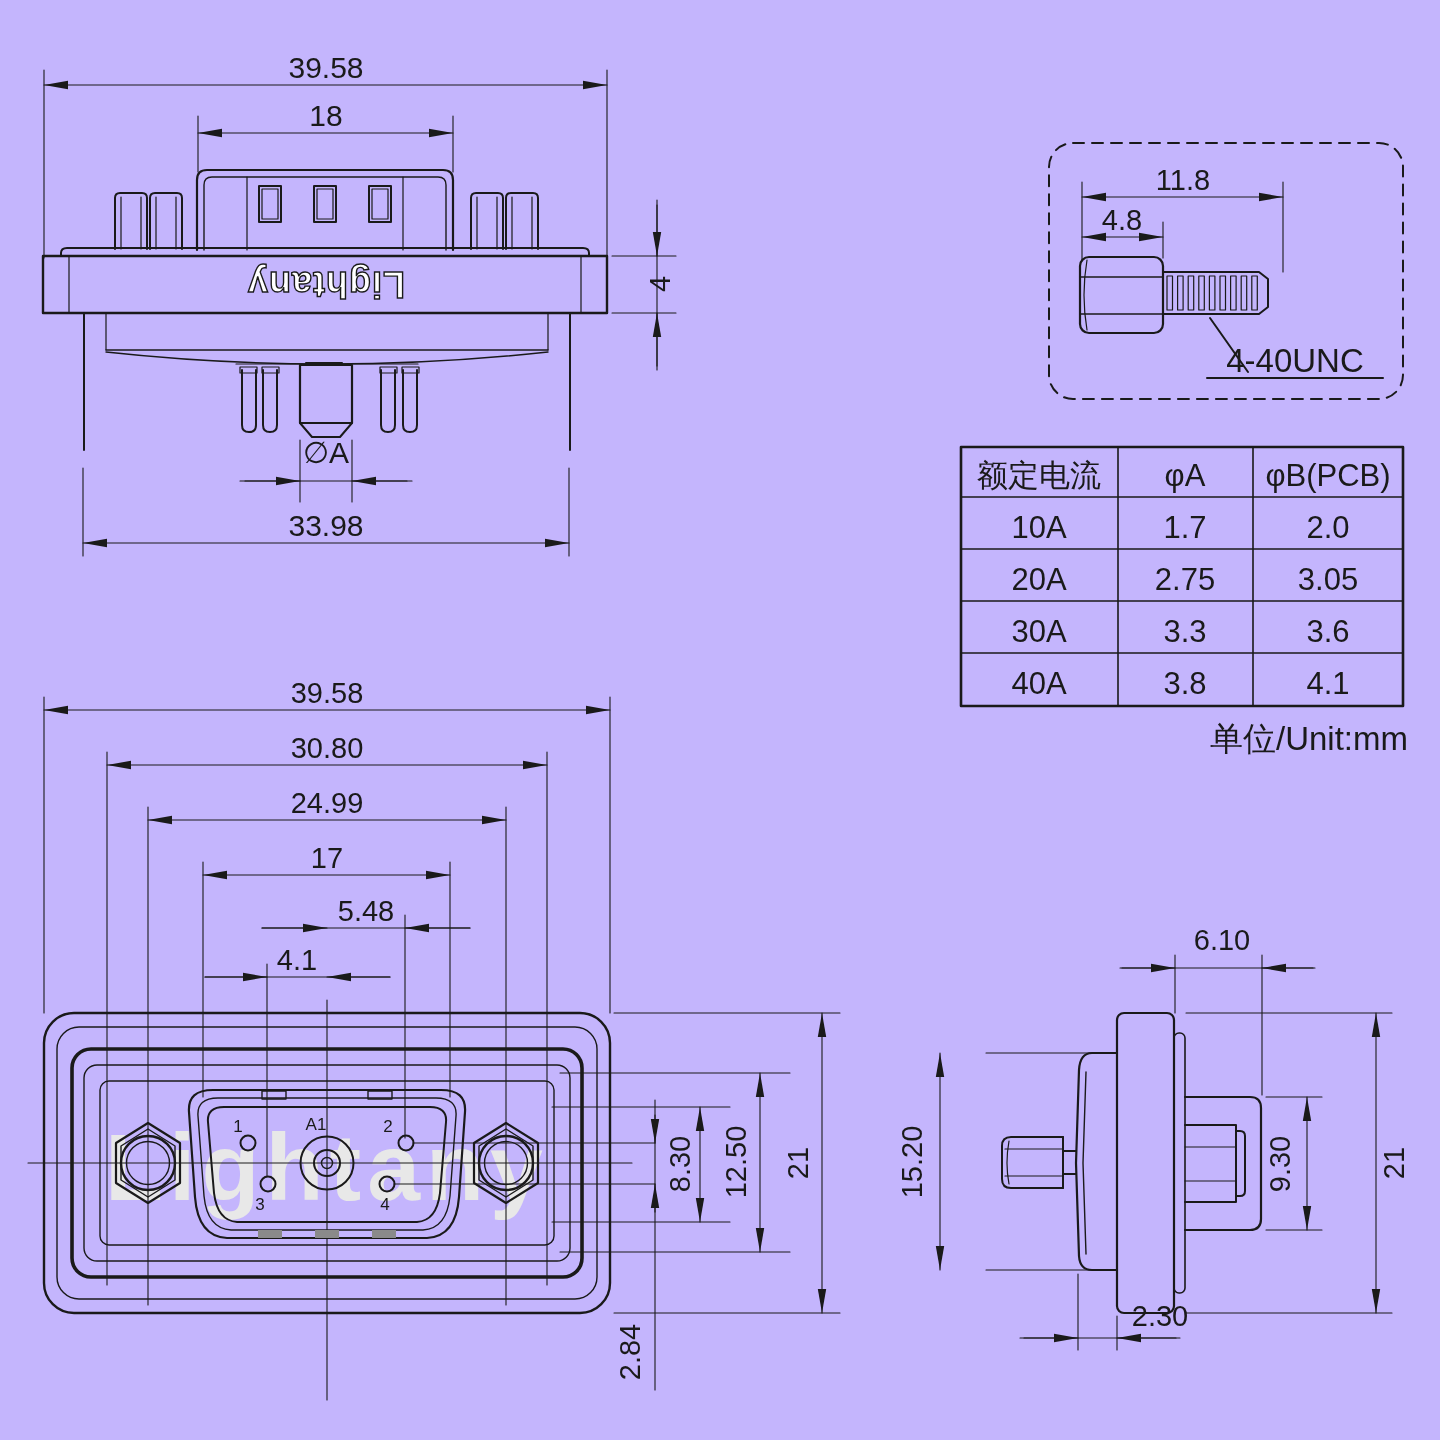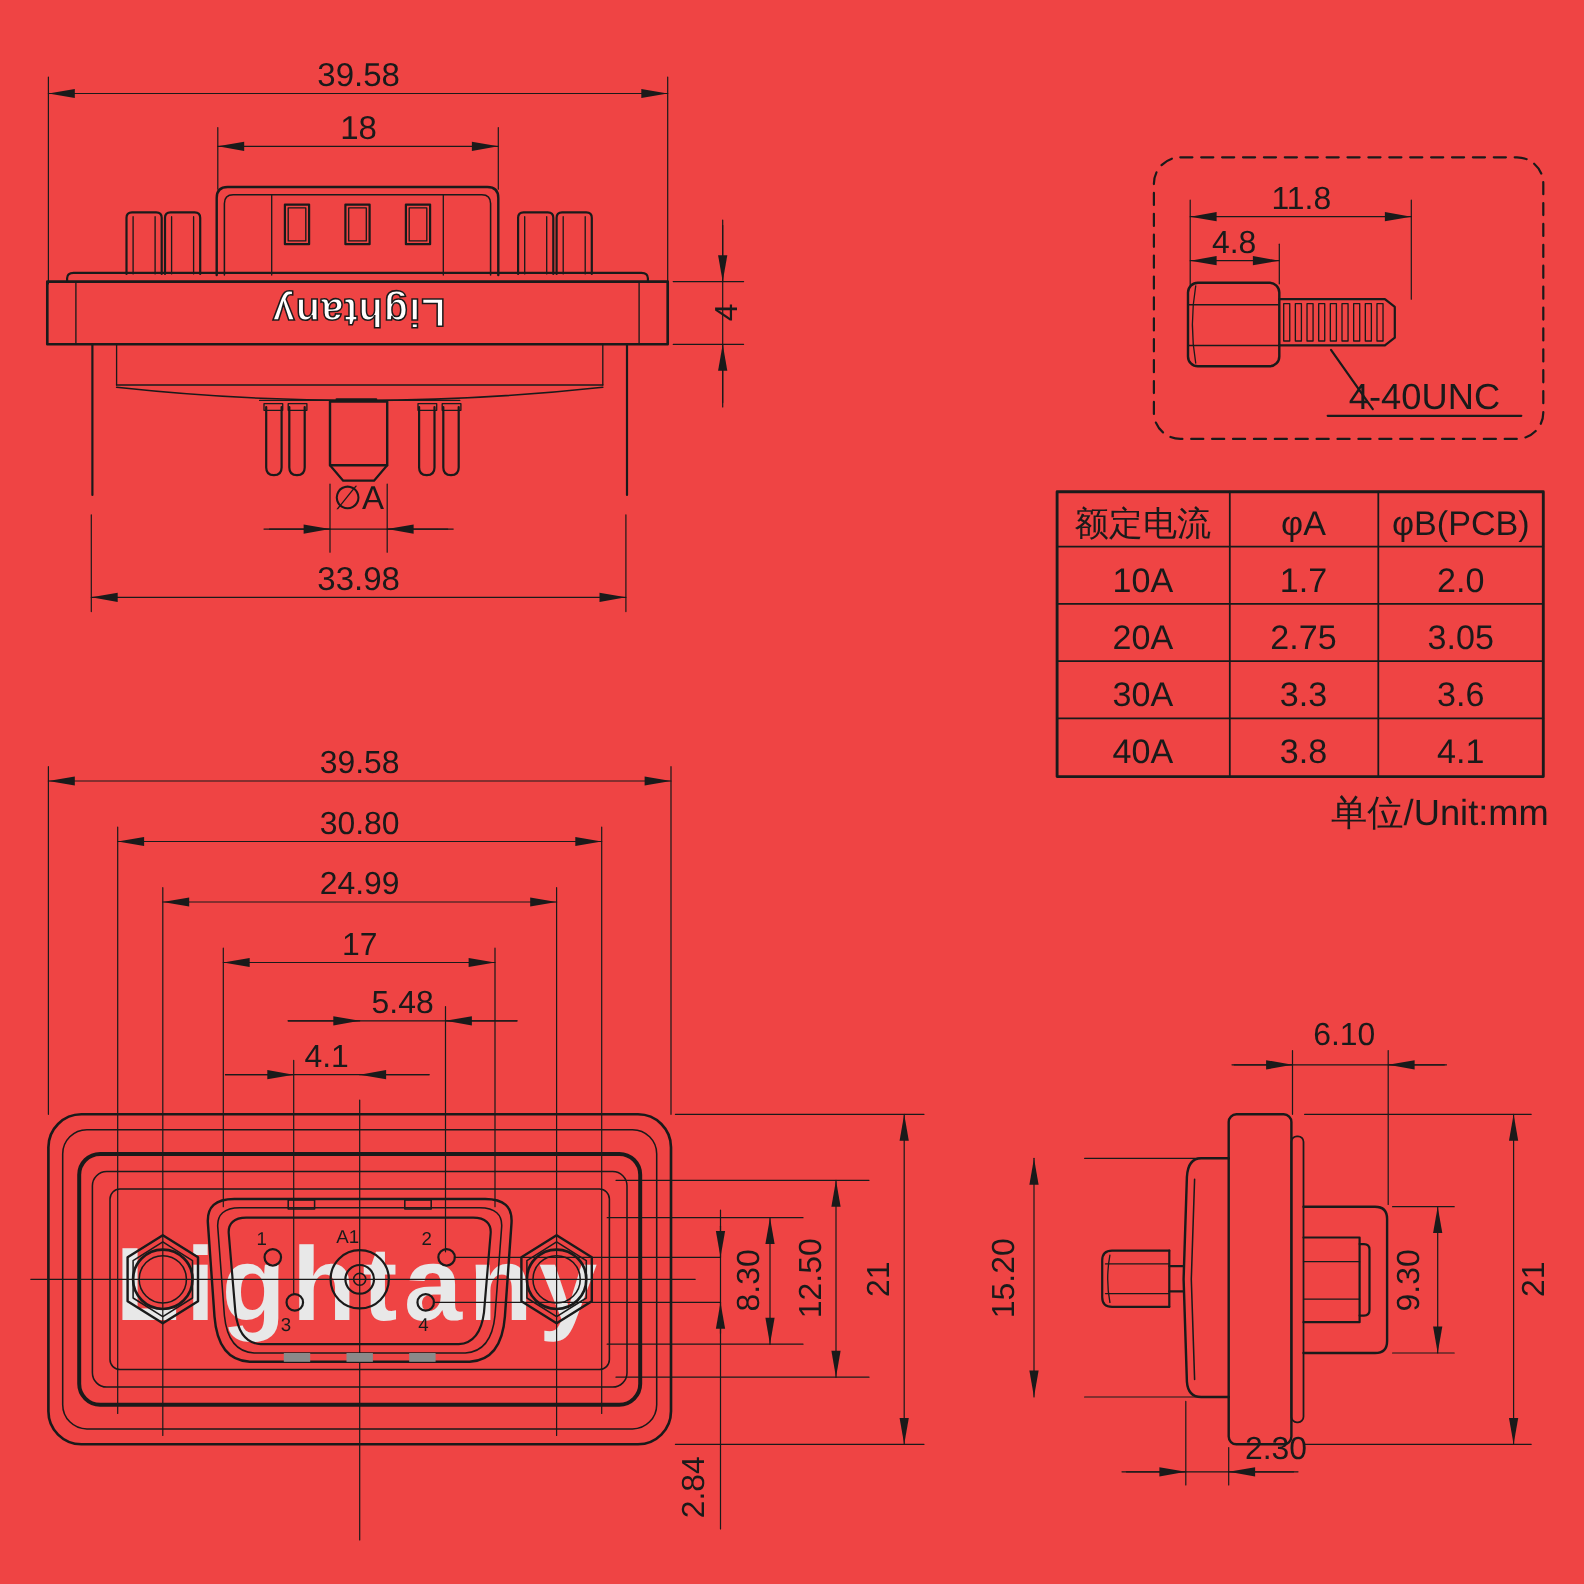--- a/index.html
+++ b/index.html
@@ -1,16 +1,16 @@
 <!DOCTYPE html>
 <html><head>
 <meta charset="utf-8">
 <style>
   html,body{margin:0;padding:0;background:#ffffff;}
-  .canvas{position:relative;width:1440px;height:1440px;background:#ef4444;overflow:hidden;}
+  .canvas{position:relative;width:1440px;height:1440px;background:#c4b5fd;overflow:hidden;}
   svg{position:absolute;inset:0;}
   .ln{stroke:#1a1a1a;fill:none;stroke-width:2;stroke-linecap:round;stroke-linejoin:round;}
   .w1{stroke-width:1.2;}
   .w14{stroke-width:1.4;}
   .w16{stroke-width:1.6;}
   .w22{stroke-width:2.2;}
   .w24{stroke-width:2.4;}
   .w26{stroke-width:2.6;}
   .thick{stroke-width:3.6;}
   .dim{stroke-width:1.1;}

